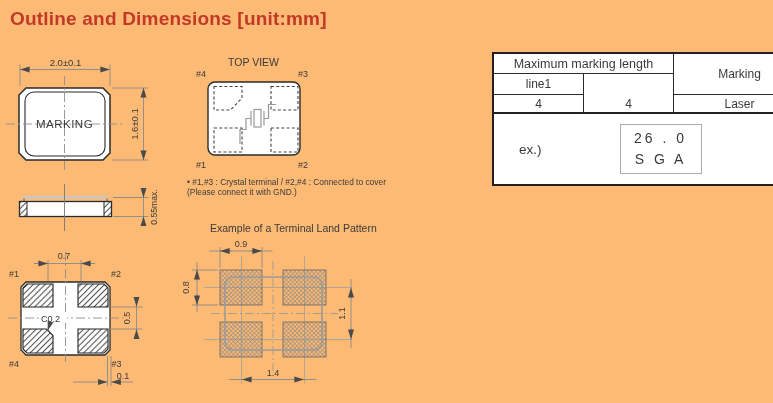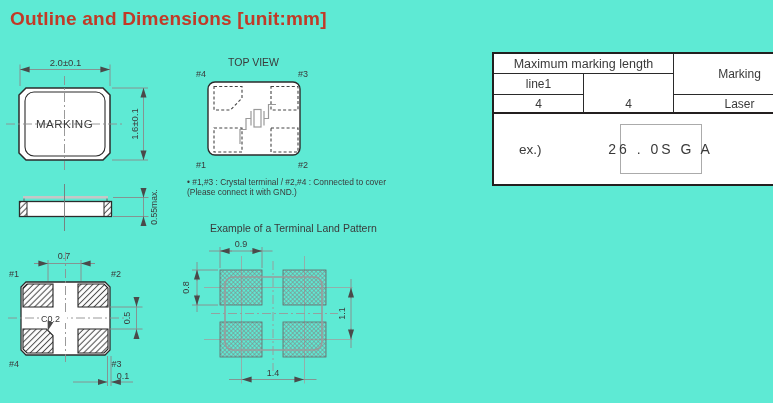--- a/index.html
+++ b/index.html
@@ -1,17 +1,17 @@
 <!DOCTYPE html>
 <html><head>
 <meta charset="utf-8">
 <style>
   html,body{margin:0;padding:0;background:#fff;}
   .stage{
-    position:relative;width:773px;height:403px;background:#5eead4;overflow:hidden;
+    position:relative;width:773px;height:403px;background:#fdba74;overflow:hidden;
     font-family:"Liberation Sans",sans-serif;
   }
   .page-title{
     position:absolute;left:10px;top:8px;margin:0;
     font-size:19px;font-weight:700;color:#c13a27;letter-spacing:.2px;
   }
   svg.drawings{position:absolute;left:0;top:0;}
   svg text{font-family:"Liberation Sans",sans-serif;fill:#3a3a3a;}
 
   
@@ -26,21 +26,21 @@
   .cell-marking{grid-column:3;grid-row:1/3;border-left:1.4px solid #2a2a2a;border-bottom:1.4px solid #2a2a2a;}
   .cell-l1{grid-column:1;grid-row:2;border-right:1.2px solid #2a2a2a;border-bottom:1.4px solid #2a2a2a;text-align:center;}
   .cell-l2{grid-column:2;grid-row:2;border-bottom:1.4px solid #2a2a2a;}
   .cell-v1{grid-column:1;grid-row:3;border-right:1.2px solid #2a2a2a;border-bottom:2.6px solid #231f1f;}
   .cell-v2{grid-column:2;grid-row:3;border-bottom:2.6px solid #231f1f;}
   .cell-v3{grid-column:3;grid-row:3;border-left:1.4px solid #2a2a2a;border-bottom:2.6px solid #231f1f;}
   .cell-ex{grid-column:1/4;grid-row:4;display:flex;align-items:center;}
   .ex-label{margin-left:25px;font-size:13.5px;}
   .ex-box{
     margin-left:78px;width:80px;height:48px;border:1px solid #ababab;
-    display:flex;align-items:center;justify-content:center;
+    display:flex;flex-direction:column;align-items:center;justify-content:center;
     font-size:14px;letter-spacing:3px;line-height:1.5;white-space:pre;
   }
 </style>
 </head>
 <body>
 
 <div class="stage">
 
   <h1 class="page-title">Outline and Dimensions [unit:mm]</h1>
 

